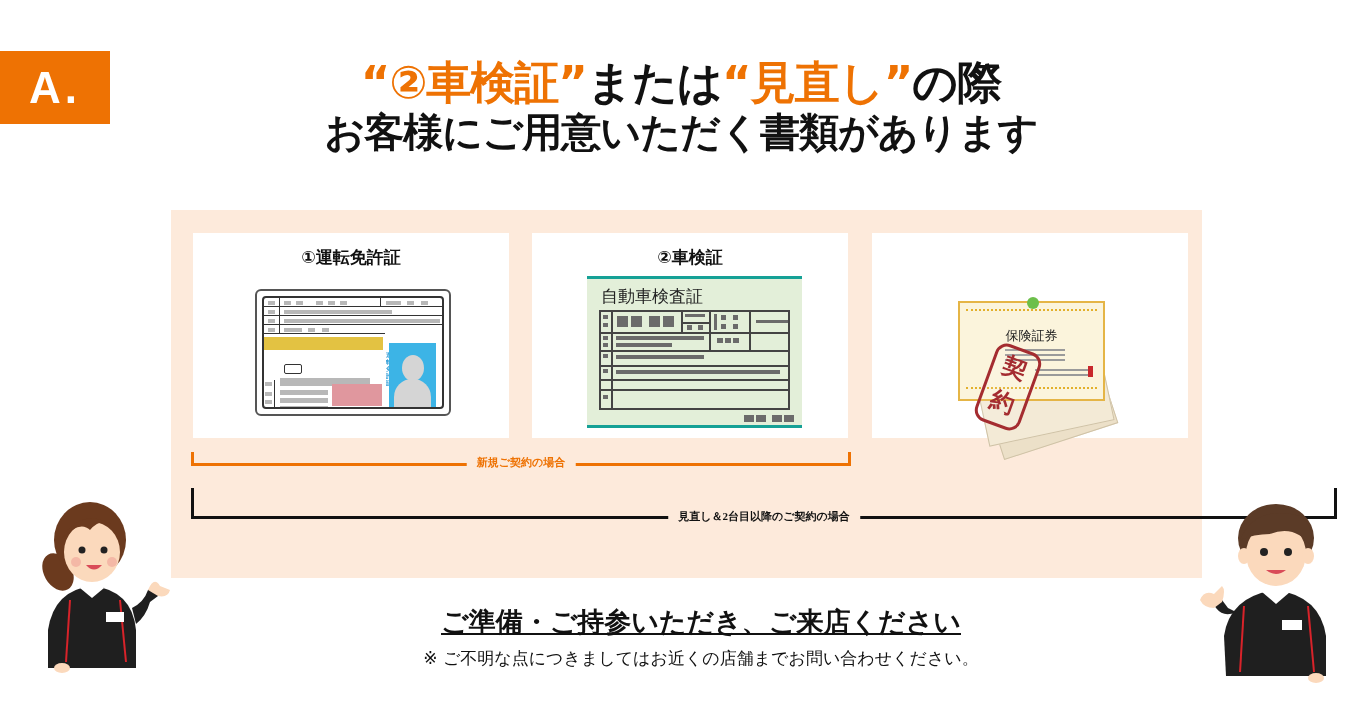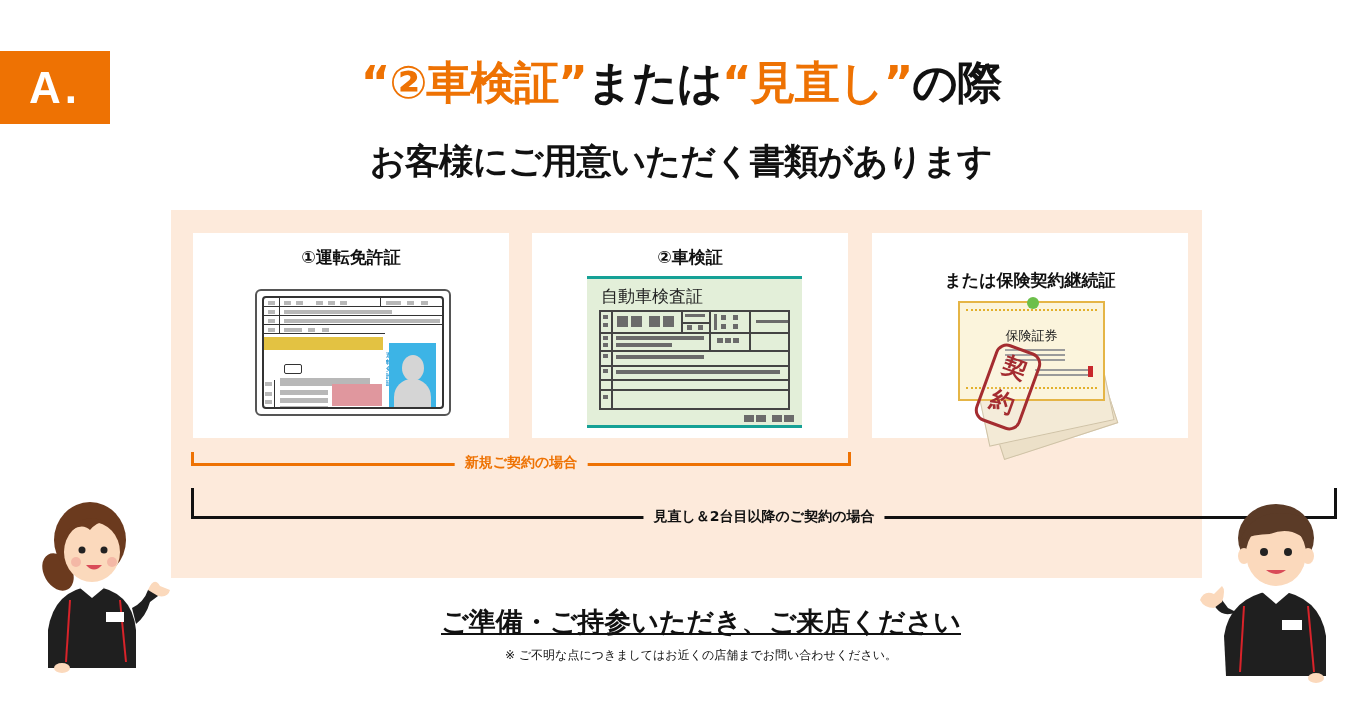--- a/index.html
+++ b/index.html
@@ -11,21 +11,21 @@
     background: #ee7203; color: #fff; font-weight: bold; font-size: 44px;
     display: flex; align-items: center; justify-content: center; letter-spacing: 4px;
     font-family: "Liberation Sans", sans-serif;
   }
   .headline {
     position: absolute; left: 150px; width: 1062px; text-align: center;
     font-weight: bold; color: #111; font-size: 45px; line-height: 1;
     font-family: "DejaVu Sans", sans-serif; letter-spacing: -1px;
   }
   .headline.l1 { top: 60px; }
-  .headline.l2 { top: 144px; font-size: 35px; }
+  .headline.l2 { top: 112px; font-size: 40px; }
   .orange { color: #ee7203; }
 
   .panel {
     position: absolute; left: 171px; top: 210px; width: 1031px; height: 368px;
     background: #fdeadb;
   }
   .card {
     position: absolute; top: 23px; width: 316px; height: 205px; background: #fff;
   }
   .card-title {
@@ -67,26 +67,26 @@
            border: 3px solid #a42c30; border-radius: 12px; transform: rotate(20deg);
            color: #a42c30; font-weight: bold; font-size: 24px; line-height: 36px; text-align: center; background: rgba(255,255,255,0.1); }
 
   
   .bracket { position: absolute; }
   .br-orange { left: 20px; top: 242px; width: 660px; height: 14px;
                border: 3px solid #ee7203; border-top: none; }
   .br-black { left: 20px; top: 278px; width: 1146px; height: 31px;
               border: 3px solid #111; border-top: none; }
   .br-label { position: absolute; top: -9px; left: 50%; transform: translateX(-50%); padding: 0 10px;
-              background: #fdeadb; font-weight: bold; font-size: 14px; white-space: nowrap; line-height: 18px; }
+              background: #fdeadb; font-weight: bold; font-size: 11px; white-space: nowrap; line-height: 18px; font-family: Liberation Serif, serif; }
   .br-orange .br-label { top: 1px; color: #ee7203; }
   .br-black .br-label { top: 19px; color: #111; }
 
   .cta { position: absolute; left: 300px; top: 604px; width: 802px; text-align: center; font-weight: bold; font-size: 27px; color: #111; text-decoration: underline; }
-  .note { position: absolute; left: 300px; top: 647px; width: 802px; text-align: center; font-size: 12px; color: #111; }
+  .note { position: absolute; left: 300px; top: 647px; width: 802px; text-align: center; font-size: 17px; color: #111; }
 
   
   .char { position: absolute; }
 </style>
 </head>
 <body>
 
 <div class="badge">
   <span>A.</span>
 </div>
@@ -196,21 +196,20 @@
         <div class="dbar" style="left:2px;top:83px;width:5px;height:4px;"></div>
       </div>
       <div class="dbar" style="left:157px;top:136px;width:10px;height:7px;"></div>
       <div class="dbar" style="left:169px;top:136px;width:10px;height:7px;"></div>
       <div class="dbar" style="left:185px;top:136px;width:10px;height:7px;"></div>
       <div class="dbar" style="left:197px;top:136px;width:10px;height:7px;"></div>
     </div>
   </div>
 
   <div class="card" style="left:701px;">
-    <div class="card-title" style="top:37px;">または保険契約継続証</div>
   </div>
   <div style="position:absolute;left:701px;top:23px;width:316px;height:250px;pointer-events:none;">
     <div class="paper" style="left:120px;top:150px;width:120px;height:60px;transform:rotate(-18deg);"></div>
     <div class="paper" style="left:110px;top:143px;width:128px;height:58px;transform:rotate(-12deg);background:#f3ead6;"></div>
     <div class="cert">
       <div class="cert-plus"></div>
       <div class="orn" style="top:6px;"></div>
       <div class="cert-title">保険証券</div>
       <div style="position:absolute;left:45px;top:46px;width:60px;height:2px;background:#9a9a9a;"></div>
       <div style="position:absolute;left:45px;top:51px;width:60px;height:2px;background:#9a9a9a;"></div>

